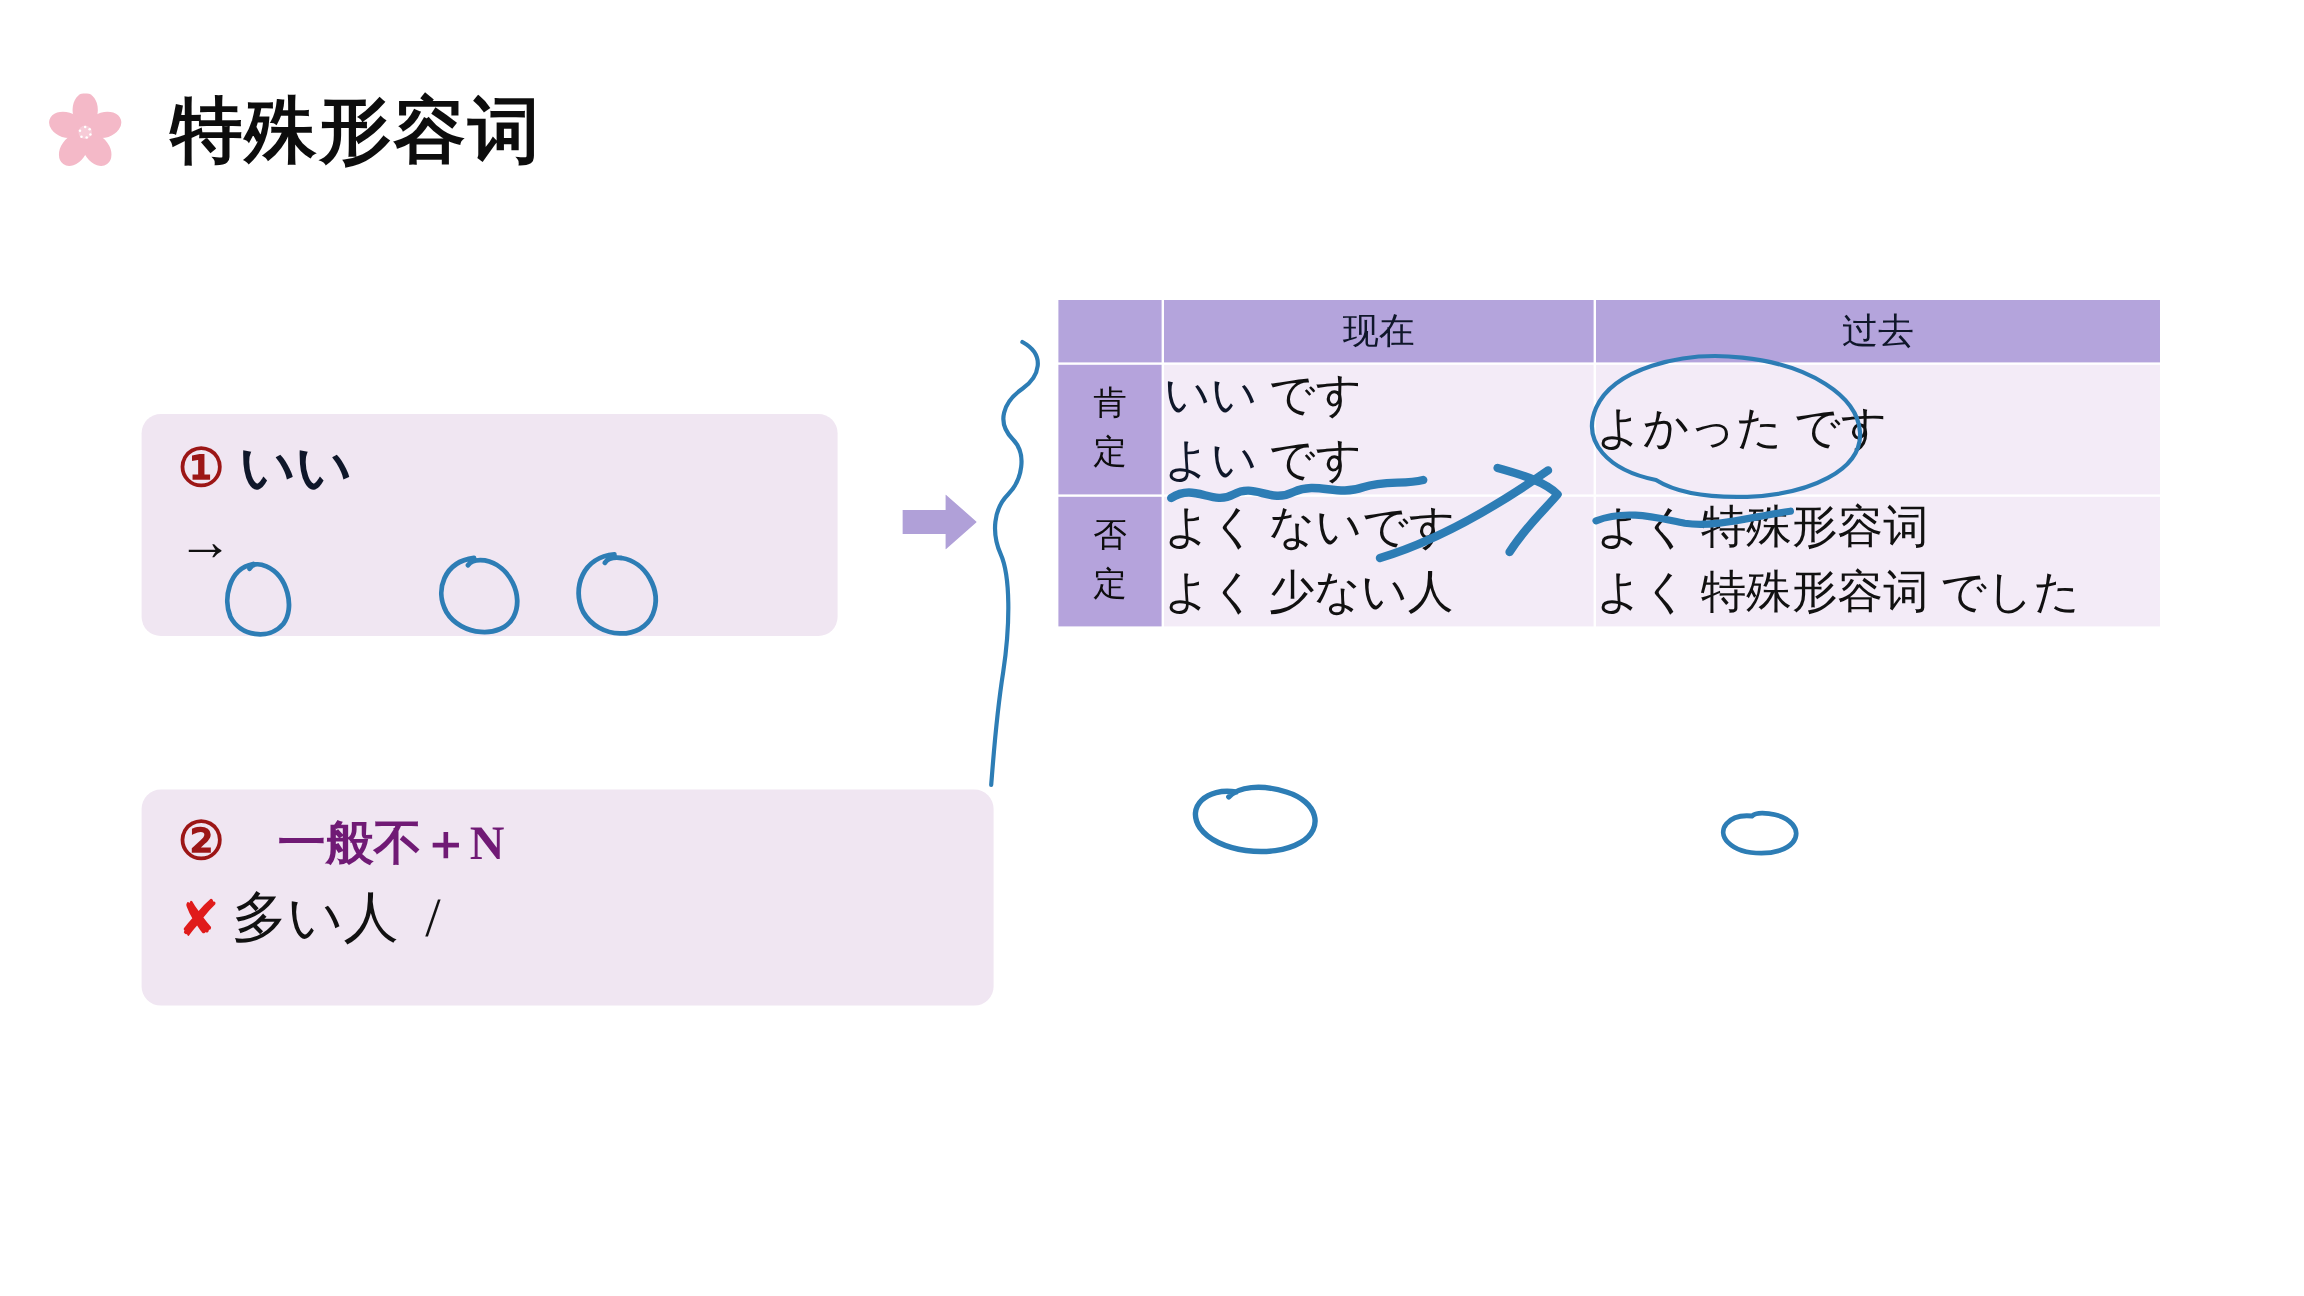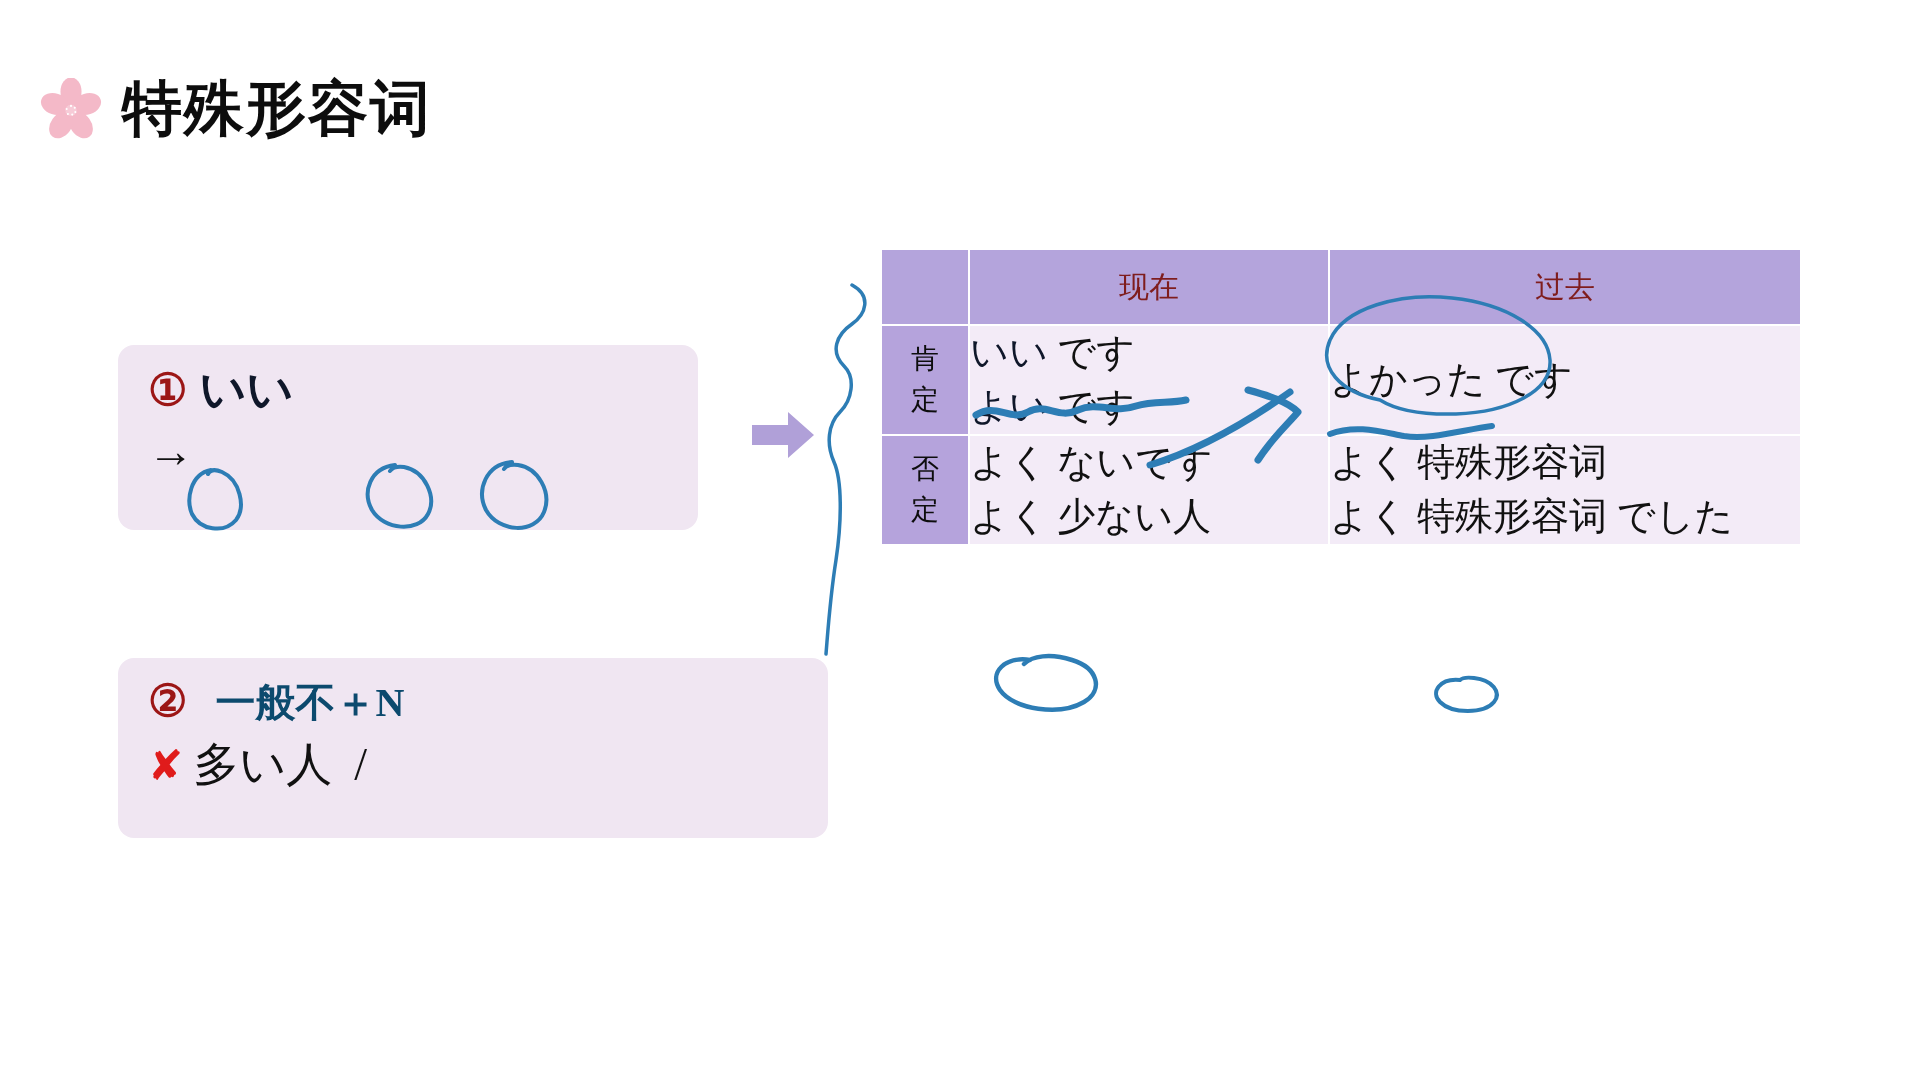--- a/index.html
+++ b/index.html
@@ -15,21 +15,21 @@
     font-family: "Liberation Serif", "DejaVu Serif", serif;
   }
 
   
   #title-row {
     position: absolute;
     left: 40px;
     top: 78px;
     display: flex;
     align-items: center;
-    gap: 20px;
+    gap: 40px;
   }
   #sakura-icon { width: 62px; height: 62px; display: block; }
   #page-title {
     font-family: "Liberation Sans", "DejaVu Sans", sans-serif;
     font-weight: bold;
     font-size: 60px;
     line-height: 1;
     color: #0d0d0d;
     letter-spacing: 2px;
   }
@@ -56,21 +56,21 @@
 
   .circ-num {
     font-size: 44px;
     color: #9c1616;
     margin-right: 12px;
   }
   #c1-line1 { font-size: 46px; font-weight: bold; }
   #c1-line2 { font-size: 46px; margin-top: 8px; }
   #c2-line1 { font-size: 46px; font-weight: bold; }
   #c2-line2 { font-size: 46px; margin-top: 10px; }
-  .sub-note { font-size: 40px; margin-left: 16px; font-weight: bold; color:#0c4a6e; }
+  .sub-note { font-size: 40px; margin-left: 32px; font-weight: bold; color:#701a75; }
   .xmark {
     color: #e01b1b;
     font-weight: bold;
     font-size: 42px;
     margin-right: 10px;
     font-family: "DejaVu Sans", sans-serif;
   }
   .slash-sep { margin: 0 22px; color: #111; }
 
   
@@ -92,24 +92,24 @@
     border-spacing: 2px;
     table-layout: fixed;
   }
   #conj-table td, #conj-table th {
     padding: 0;
     vertical-align: middle;
     box-sizing: border-box;
   }
   .th-cell {
     background: #b4a4dc;
-    height: 74px;
+    height: 52px;
     text-align: center;
     font-size: 30px;
-    color: #7f1d1d;
+    color: #0f172a;
     font-weight: normal;
   }
   .th-corner { background: #b4a4dc; width: 86px; }
   .row-label {
     background: #b5a3dc;
     width: 86px;
     text-align: center;
     font-size: 28px;
     color: #0d0d0d;
     line-height: 1.45;

